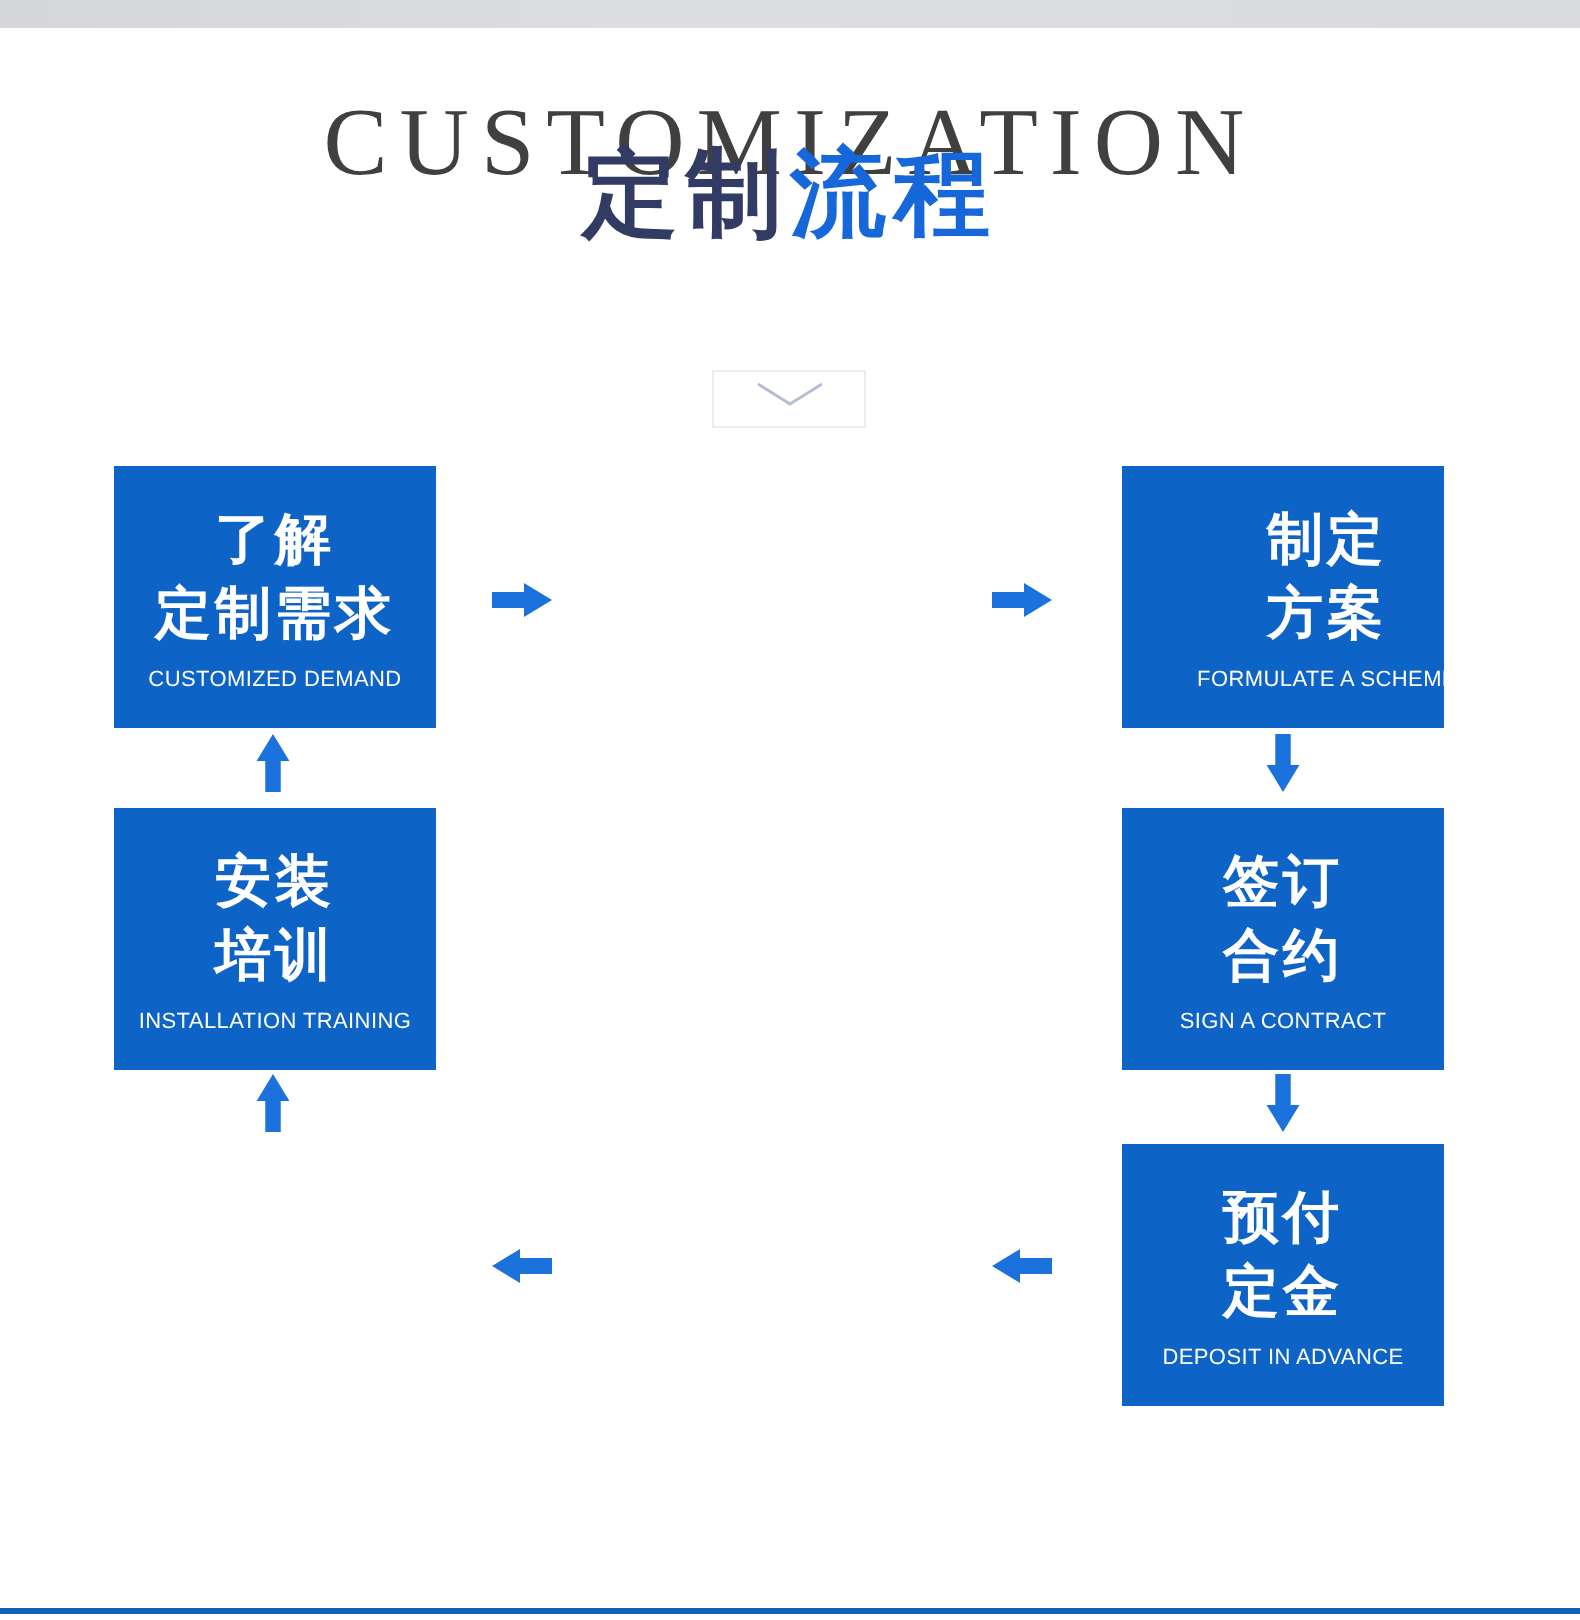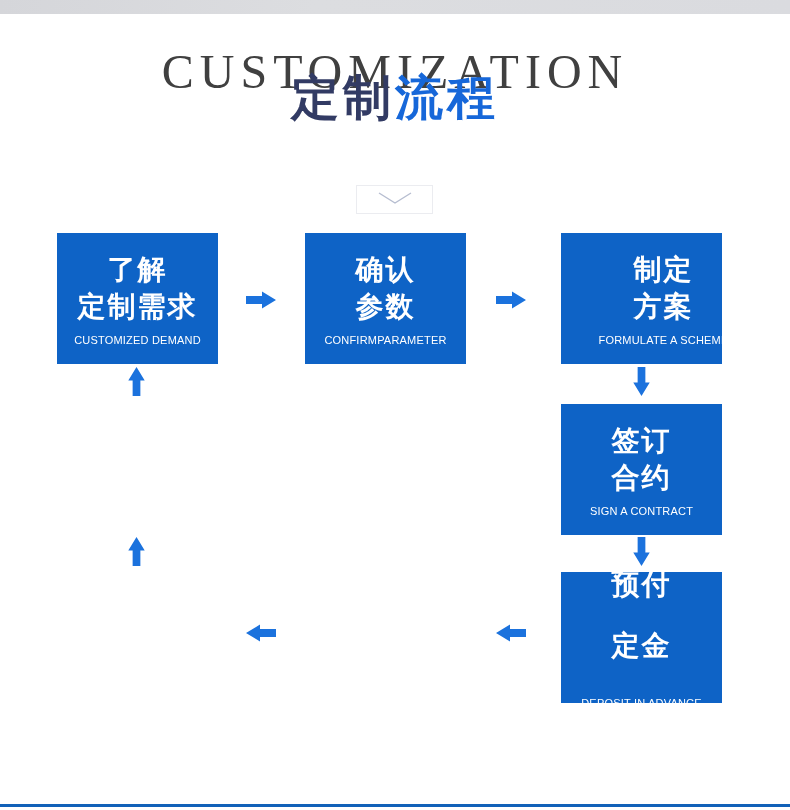--- a/index.html
+++ b/index.html
@@ -134,25 +134,20 @@
     <div class="zh">定制需求</div>
     <div class="en">CUSTOMIZED DEMAND</div>
   </div>
 
   <div class="arrow" style="left:246px; top:291px;">
     <svg width="30" height="18" viewBox="0 0 30 18">
         <path d="M0,5 H16 V0.5 L30,9 L16,17.5 V13 H0 Z"></path>
       </svg>
   </div>
 
-  <div class="flow-box" style="left:305px; top:233px;">
-    <div class="zh">确认</div>
-    <div class="zh">参数</div>
-    <div class="en">CONFIRMPARAMETER</div>
-  </div>
 
   <div class="arrow" style="left:496px; top:291px;">
     <svg width="30" height="18" viewBox="0 0 30 18">
         <path d="M0,5 H16 V0.5 L30,9 L16,17.5 V13 H0 Z"></path>
       </svg>
   </div>
 
   <div class="flow-box" style="left:561px; top:233px;padding-left:44px;">
     <div class="zh">制定</div>
     <div class="zh">方案</div>
@@ -170,28 +165,33 @@
     <div class="zh">合约</div>
     <div class="en">SIGN A CONTRACT</div>
   </div>
 
   <div class="arrow" style="left:632px; top:537px;">
     <svg width="19" height="29" viewBox="0 0 18 30">
         <path d="M5,0 V16 H0.5 L9,30 L17.5,16 H13 V0 Z"></path>
       </svg>
   </div>
 
+  <div class="flow-box" style="left:57px; top:404px;">
+    <div class="zh">安装</div>
+    <div class="zh">培训</div>
+    <div class="en">INSTALLATION TRAINING</div>
+  </div>
 
   <div class="arrow" style="left:127px; top:367px;">
     <svg width="19" height="29" viewBox="0 0 18 30">
         <path d="M5,30 V14 H0.5 L9,0 L17.5,14 H13 V30 Z"></path>
       </svg>
   </div>
 
-  <div class="flow-box" style="left:561px; top:572px;gap:24px;">
+  <div class="flow-box" style="left:561px; top:572px;">
     <div class="zh">预付</div>
     <div class="zh">定金</div>
     <div class="en">DEPOSIT IN ADVANCE</div>
   </div>
 
   <div class="arrow" style="left:496px; top:624px;">
     <svg width="30" height="18" viewBox="0 0 30 18">
         <path d="M30,5 H14 V0.5 L0,9 L14,17.5 V13 H30 Z"></path>
       </svg>
   </div>

